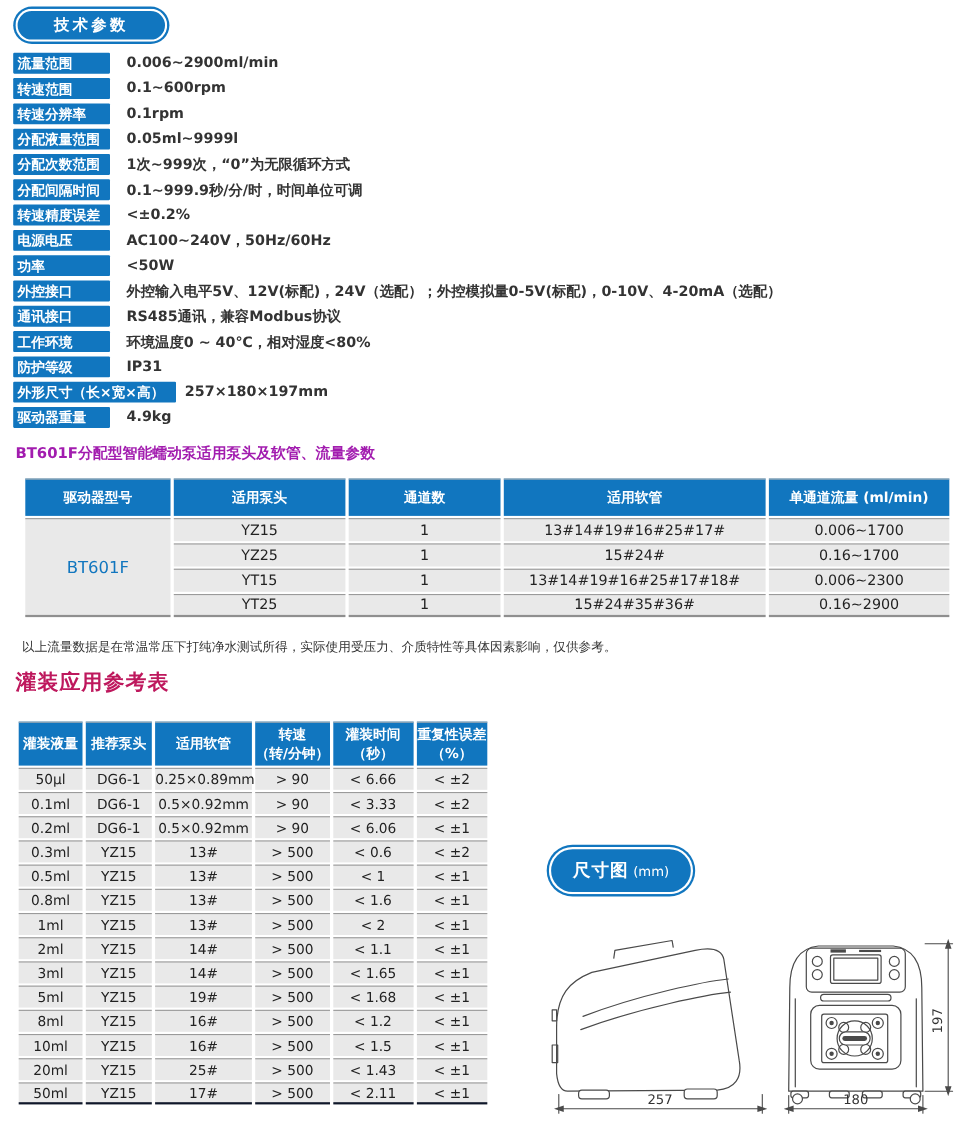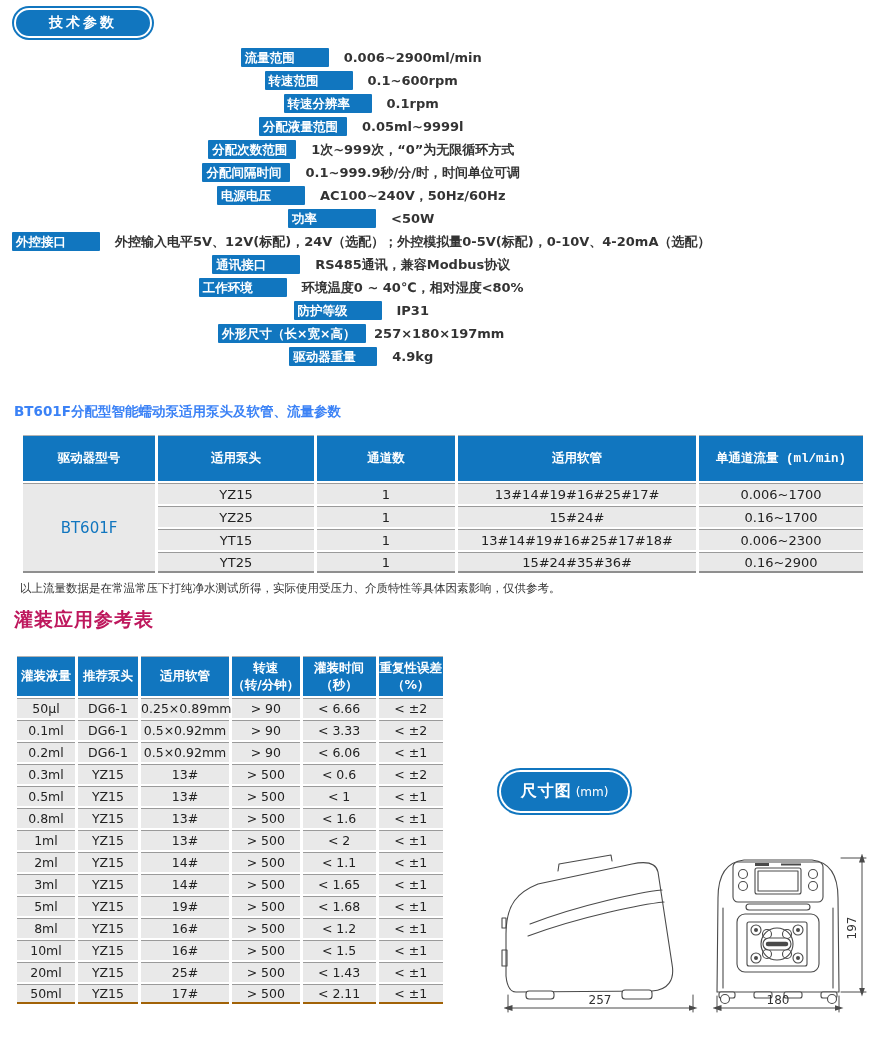--- a/index.html
+++ b/index.html
@@ -12,49 +12,49 @@
   .pill {
     position:absolute; display:flex; align-items:center; justify-content:center;
     background:#1176bf; color:#fff; border-radius:999px;
     box-shadow:0 0 0 2px #1176bf, inset 0 0 0 2px #ffffff;
   }
   .pill-lg { left:14px; top:8px; width:138px; height:30px; font-size:14px; font-weight:bold; letter-spacing:3px; }
   .pill-sm { left:499px; top:770px; width:131px; height:43px; font-size:16px; font-weight:bold; letter-spacing:1px; }
   .pill-sm .unit { font-size:12px; margin-left:4px; font-weight:normal; letter-spacing:0; }
   
   .spec-list { position:absolute; left:12px; top:46px; }
-  .spec-row { display:flex; align-items:center; height:23px; white-space:nowrap;justify-content:center; }
+  .spec-row { display:flex; align-items:center; height:23px; white-space:nowrap; }
   .spec-label {
     flex:0 0 auto; width:88px; height:19px; line-height:19px; padding-left:4px;
     background:#1176bf; color:#fff; font-size:12.5px; font-weight:bold; border-radius:1px;
   }
   .spec-row.wide .spec-label { width:148px; }
   .spec-value { margin-left:15px; font-size:13px; color:#333;font-weight:bold; }
   .spec-row.wide .spec-value { margin-left:8px; }
   
-  .t1-title { position:absolute; left:14px; top:403px; color:#3b82f6; font-size:13.5px; font-weight:bold; }
+  .t1-title { position:absolute; left:14px; top:403px; color:#a21caf; font-size:13.5px; font-weight:bold; }
   .note { position:absolute; left:20px; top:581px; font-size:11.5px; color:#333; }
   .t2-title { position:absolute; left:14px; top:607px; color:#be185d; font-size:19px; font-weight:bold; letter-spacing:1px; }
   
   table { border-collapse:separate; border-spacing:3px 2px; table-layout:fixed; background:#fff; }
   th { background:#1176bf; color:#fff; font-weight:bold; border-top:1px solid #b3b3b3; }
   td { background:#e9e9e9; text-align:center; color:#222; border-top:1px solid #9a9a9a; }
   .t1 { position:absolute; left:20px; top:433px; width:846px; }
-  .t1 th { height:46px; font-size:12.5px;font-family:Liberation Mono, monospace; }
+  .t1 th { height:34px; font-size:12.5px; }
   .t1 td { height:21px; font-size:13px; }
   .t1 th:nth-child(1){width:132px} .t1 th:nth-child(2){width:156px} .t1 th:nth-child(3){width:138px}
   .t1 th:nth-child(4){width:238px} .t1 th:nth-child(5){width:164px}
   .t1 tr:last-child td, .t1 td.model { border-bottom:2px solid #8f8f8f; }
   .t1 td.model { color:#1176bf; font-size:15px; }
   .t2 { position:absolute; left:14px; top:654px; width:432px; }
   .t2 th { height:40px; font-size:12.5px; white-space:pre-line; line-height:1.35; }
   .t2 td { height:20px; font-size:12.5px; }
   .t2 th:nth-child(1){width:54px} .t2 th:nth-child(2){width:56px} .t2 th:nth-child(3){width:82px}
   .t2 th:nth-child(4){width:63px} .t2 th:nth-child(5){width:68px} .t2 th:nth-child(6){width:60px}
-  .t2 tr:last-child td { border-bottom:2px solid #a16207; }
+  .t2 tr:last-child td { border-bottom:2px solid #0f172a; }
   
   .dims { position:absolute; left:496px; top:800px; }
   .dims path, .dims rect, .dims line, .dims circle, .dims polyline { vector-effect:non-scaling-stroke; }
 </style>
 </head>
 <body>
 
 <div class="page">
 
   <div class="pill pill-lg">
@@ -78,20 +78,24 @@
         <span class="spec-label">分配液量范围</span>
         <span class="spec-value">0.05ml~9999l</span>
       </div>
       <div class="spec-row">
         <span class="spec-label">分配次数范围</span>
         <span class="spec-value">1次~999次，“0”为无限循环方式</span>
       </div>
       <div class="spec-row">
         <span class="spec-label">分配间隔时间</span>
         <span class="spec-value">0.1~999.9秒/分/时，时间单位可调</span>
+      </div>
+      <div class="spec-row">
+        <span class="spec-label">转速精度误差</span>
+        <span class="spec-value">&lt;±0.2%</span>
       </div>
       <div class="spec-row">
         <span class="spec-label">电源电压</span>
         <span class="spec-value">AC100~240V，50Hz/60Hz</span>
       </div>
       <div class="spec-row">
         <span class="spec-label">功率</span>
         <span class="spec-value">&lt;50W</span>
       </div>
       <div class="spec-row">

